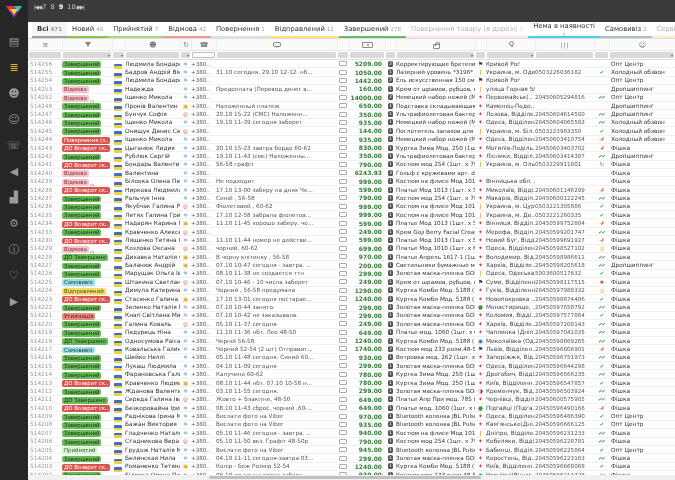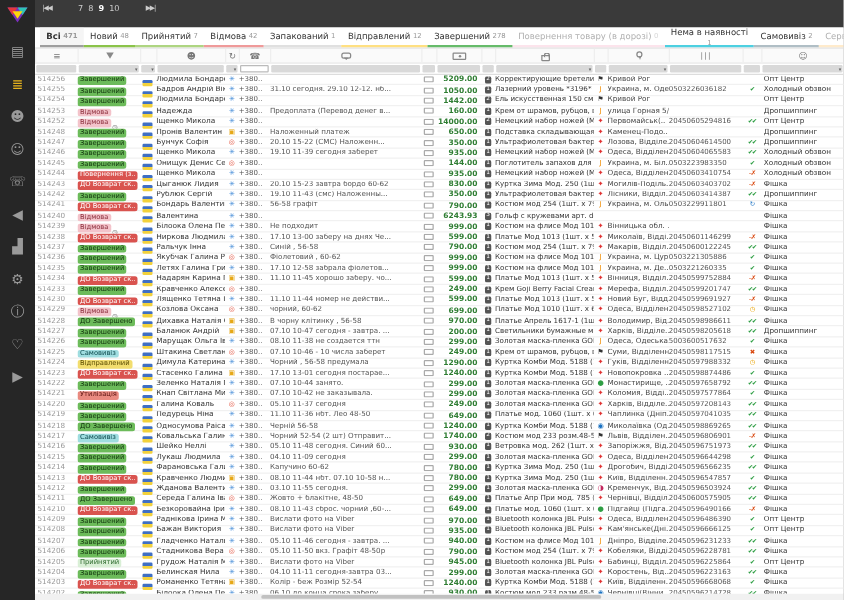--- a/index.html
+++ b/index.html
@@ -11,21 +11,21 @@
   .logo{width:18px;height:16px;margin:4px 0 8px 0;position:relative;}
   .logo svg{display:block;}
   .sb-item{width:28px;height:26px;display:flex;align-items:center;justify-content:center;
            color:#9a9a9a;font-size:11px;cursor:pointer;}
   .sb-item.active{color:#e6b31e;}
   
   .main{flex:1;display:flex;flex-direction:column;min-width:0;}
   .topbar{height:22px;background:#3a3a3a;color:#ddd;font-size:7.5px;padding:2px 6px 0 6px;flex-shrink:0;}
   .shown-line{display:flex;align-items:center;gap:2px;}
   .shown-line .u{text-decoration:underline;}
-  .pager{display:flex;align-items:center;gap:20px;font-size:6.5px;color:#ccc;margin-top:1px;}
+  .pager{display:flex;align-items:center;gap:0;font-size:6.5px;color:#ccc;margin-top:1px;}
   .pager .pg{cursor:pointer;padding:0 1px;}
   .pager .pg.cur{color:#fff;font-weight:bold;}
   .pager .arr{font-size:5.5px;letter-spacing:-1px;cursor:pointer;}
   
   .tabs{height:17px;display:flex;align-items:stretch;border-bottom:1px solid #ddd;background:#fff;
         padding-left:4px;overflow:hidden;flex-shrink:0;}
   .tab{display:flex;align-items:center;gap:2px;padding:0 5px;font-size:6.8px;color:#333;
        border-bottom:2px solid transparent;white-space:nowrap;cursor:pointer;}
   .tab .tc{font-size:5.5px;color:#999;}
   .tab.active{font-weight:bold;background:#f5f5f5;}
@@ -140,21 +140,21 @@
         </div>
         <div class="tab" style="border-bottom-color: rgb(174, 213, 129);">
           <span class="tl">Прийнятий</span>
           <span class="tc">7</span>
         </div>
         <div class="tab" style="border-bottom-color: rgb(239, 154, 154);">
           <span class="tl">Відмова</span>
           <span class="tc">42</span>
         </div>
         <div class="tab" style="border-bottom-color: rgb(224, 224, 224);">
-          <span class="tl">Запакований</span>
+          <span class="tl">Повернення</span>
           <span class="tc">1</span>
         </div>
         <div class="tab" style="border-bottom-color: rgb(255, 224, 130);">
           <span class="tl">Відправлений</span>
           <span class="tc">12</span>
         </div>
         <div class="tab" style="border-bottom-color: rgb(102, 187, 106);">
           <span class="tl">Завершений</span>
           <span class="tc">278</span>
         </div>

